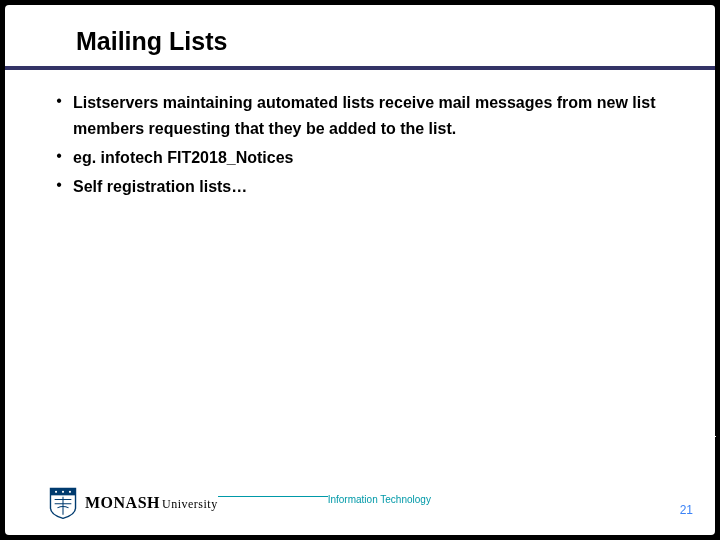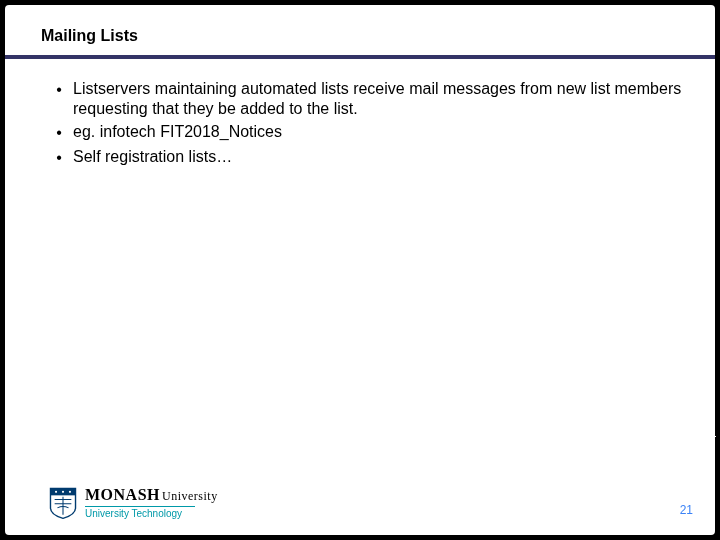--- a/index.html
+++ b/index.html
@@ -15,23 +15,24 @@
     position: absolute;
     top: 5px;
     left: 5px;
     right: 5px;
     bottom: 5px;
     background: #fff;
     border-radius: 4px;
   }
   .title {
     padding: 22px 0 10px 36px;
-    font-size: 16px;
+    font-size: 25px;
     font-weight: bold;
     color: #000;
+    margin-left: 35px;
   }
   .divider {
     height: 4px;
     background: #333366;
     margin: 0;
   }
   .content {
     padding: 20px 30px 0 40px;
   }
   .bullet-row {
@@ -42,23 +43,23 @@
     width: 28px;
     flex-shrink: 0;
     text-align: center;
     color: #000;
     font-size: 16px;
     line-height: 22px;
   }
   .bullet-text {
     flex: 1;
     font-size: 16px;
-    font-weight: normal;
+    font-weight: bold;
     color: #000;
-    line-height: 20px;
+    line-height: 26px;
   }
   .footer {
     position: absolute;
     bottom: 10px;
     left: 0;
     right: 0;
     height: 66px;
   }
   .logo-group {
     position: absolute;
@@ -67,21 +68,21 @@
     display: flex;
     align-items: center;
   }
   .shield {
     width: 28px;
     height: 32px;
   }
   .brand-text {
     margin-left: 8px;
     display: flex;
-    flex-direction: column;
+    flex-direction: row;
   }
   .brand-main {
     display: flex;
     align-items: baseline;
     font-family: Georgia, 'Times New Roman', serif;
     color: #000;
   }
   .brand-monash {
     font-size: 16px;
     letter-spacing: 0.5px;
@@ -171,19 +172,19 @@
           <circle cx="30" cy="7" r="1.5" fill="#fff"></circle>
         <path d="M8 18 L32 18 M8 24 L32 24 M20 14 L20 40" stroke="#003b6f" stroke-width="1.5"></path>
         <path d="M12 30 Q20 26 28 30" stroke="#003b6f" stroke-width="1.5" fill="none"></path>
       </svg>
       <div class="brand-text">
         <div class="brand-main">
           <span class="brand-monash">MONASH</span>
           <span class="brand-univ">University</span>
         </div>
         <div class="brand-accent"></div>
-        <div class="brand-sub">University Technology</div>
+        <div class="brand-sub">Information Technology</div>
       </div>
     </div>
     <div class="pagenum">21</div>
   </div>
 
 </div>
 
 </body></html>

